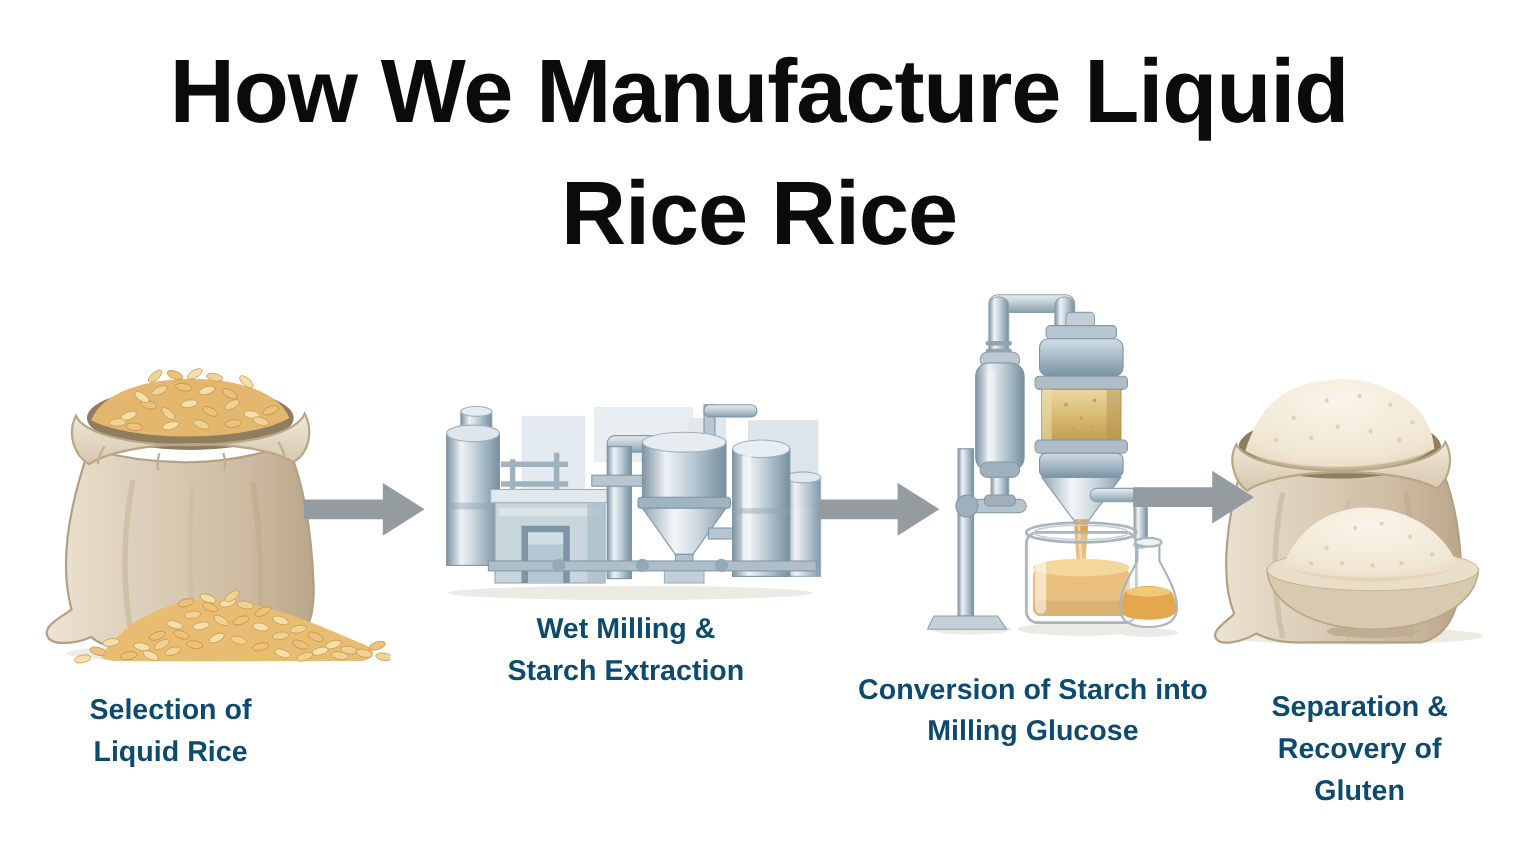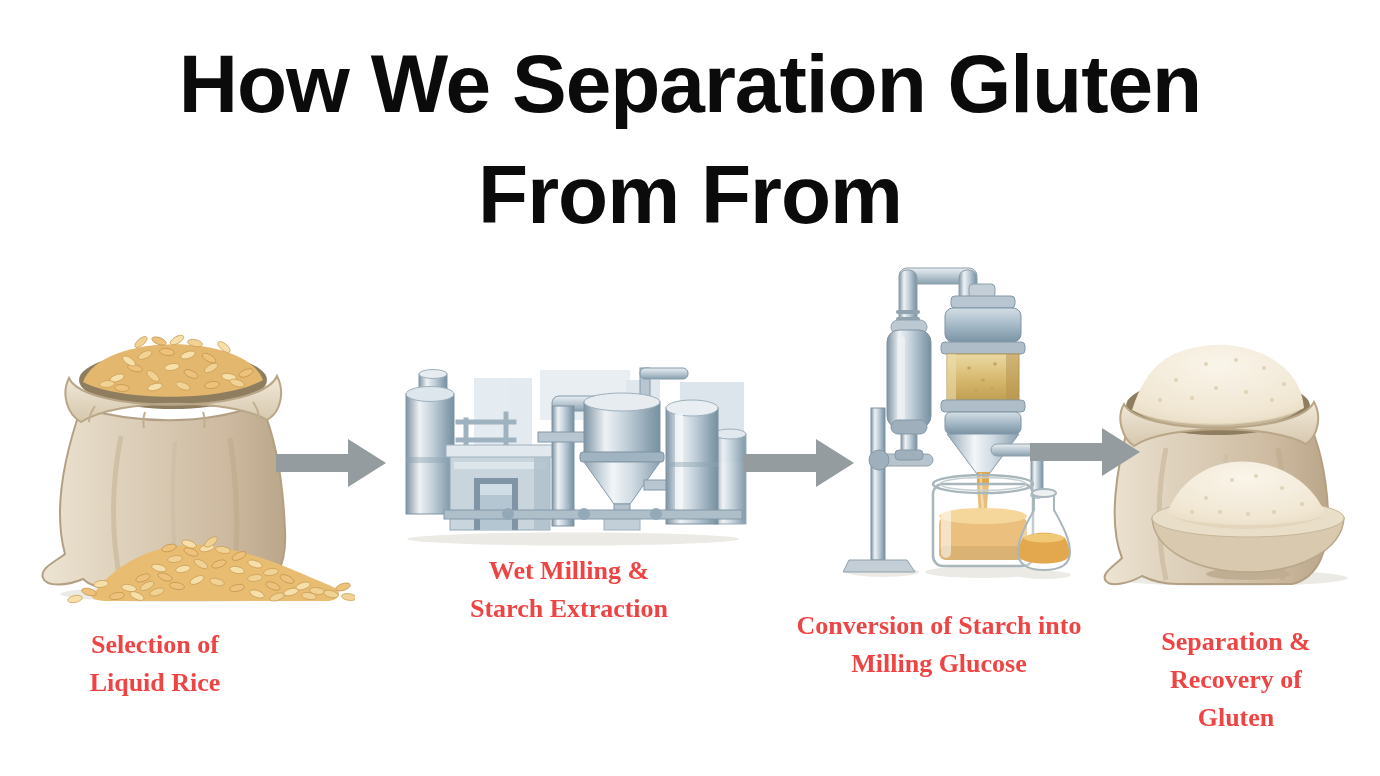--- a/index.html
+++ b/index.html
@@ -1,21 +1,21 @@
 <!DOCTYPE html>
 <html><head>
 <meta charset="utf-8">
 <style>
   html,body{margin:0;padding:0;background:#ffffff;}
   .canvas{position:relative;width:1380px;height:776px;overflow:hidden;background:#ffffff;
           font-family:"Liberation Sans", sans-serif;}
   .title{position:absolute;left:0;top:28px;width:1380px;text-align:center;
          color:#0b0b0b;font-weight:700;font-size:82px;line-height:111px;letter-spacing:-1px;}
   .step-label{position:absolute;font-size:26px;font-weight:700;line-height:38px;
-              text-align:center;white-space:pre-line;color:#ef4444;font-family:Liberation Serif, serif;}
+              text-align:center;white-space:pre-line;color:#0c4a6e;}
   .label-1{left:40px;top:626px;width:230px;}
   .label-2{left:419px;top:552px;width:300px;}
   .label-3{left:764px;top:607px;width:350px;}
   .label-4{left:1136px;top:623px;width:200px;}
   .illus{position:absolute;z-index:2;}
   .illus-rice{left:25px;top:296px;}
   .illus-factory{left:388px;top:362px;}
   .illus-lab{left:843px;top:258px;}
   .illus-gluten{left:1096px;top:328px;}
   .arrow{position:absolute;z-index:6;}
@@ -74,22 +74,22 @@
       </linearGradient>
       <radialGradient id="gFlour" cx="0.5" cy="0.25" r="0.9">
         <stop offset="0" stop-color="#faf5ea"></stop>
           <stop offset="0.7" stop-color="#f0e6d2"></stop>
         <stop offset="1" stop-color="#e4d6bb"></stop>
       </radialGradient>
     </defs>
   </svg>
 
   <header class="title">
-    <div>How We Separation Gluten</div>
-    <div>From From</div>
+    <div>How We Manufacture Liquid</div>
+    <div>Rice Rice</div>
   </header>
 
   <svg class="illus illus-rice" width="330" height="312" viewBox="0 0 330 312">
     <ellipse cx="160" cy="298" rx="125" ry="8" fill="#ebeae5"></ellipse>
     <g>
       <path d="M56,112 C40,158 28,214 40,258 C33,264 14,272 18,282 C21,291 42,290 58,283 C64,289 74,292 86,293 L225,293 C250,290 262,272 260,234 C258,184 250,140 236,108 C180,130 112,128 56,112 Z" fill="url(#gSack)" stroke="#b3a084" stroke-width="2"></path>
       <path d="M96,140 C86,190 86,240 96,290" stroke="#c2b094" stroke-width="5" fill="none" opacity=".55"></path>
       <path d="M150,146 C146,196 148,246 152,291" stroke="#cbbaa0" stroke-width="4" fill="none" opacity=".5"></path>
       <path d="M205,142 C212,190 214,244 208,290" stroke="#bca887" stroke-width="5" fill="none" opacity=".5"></path>
     </g>

